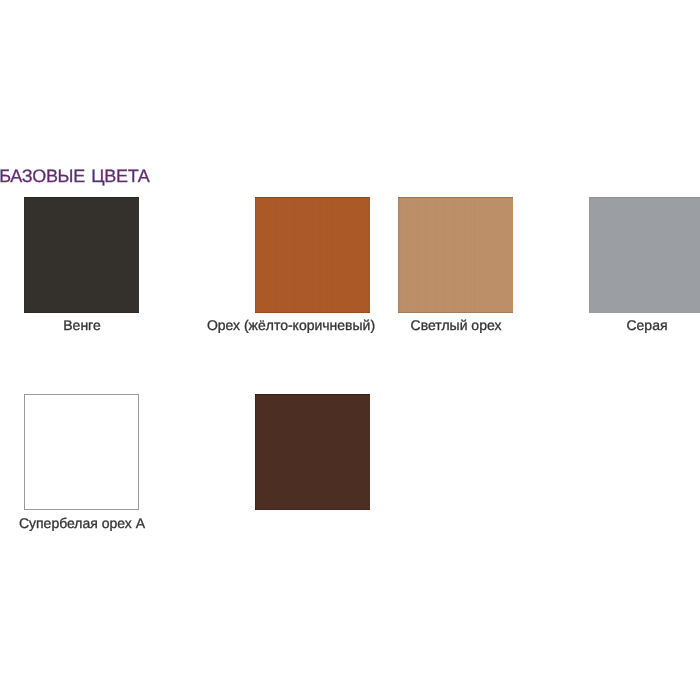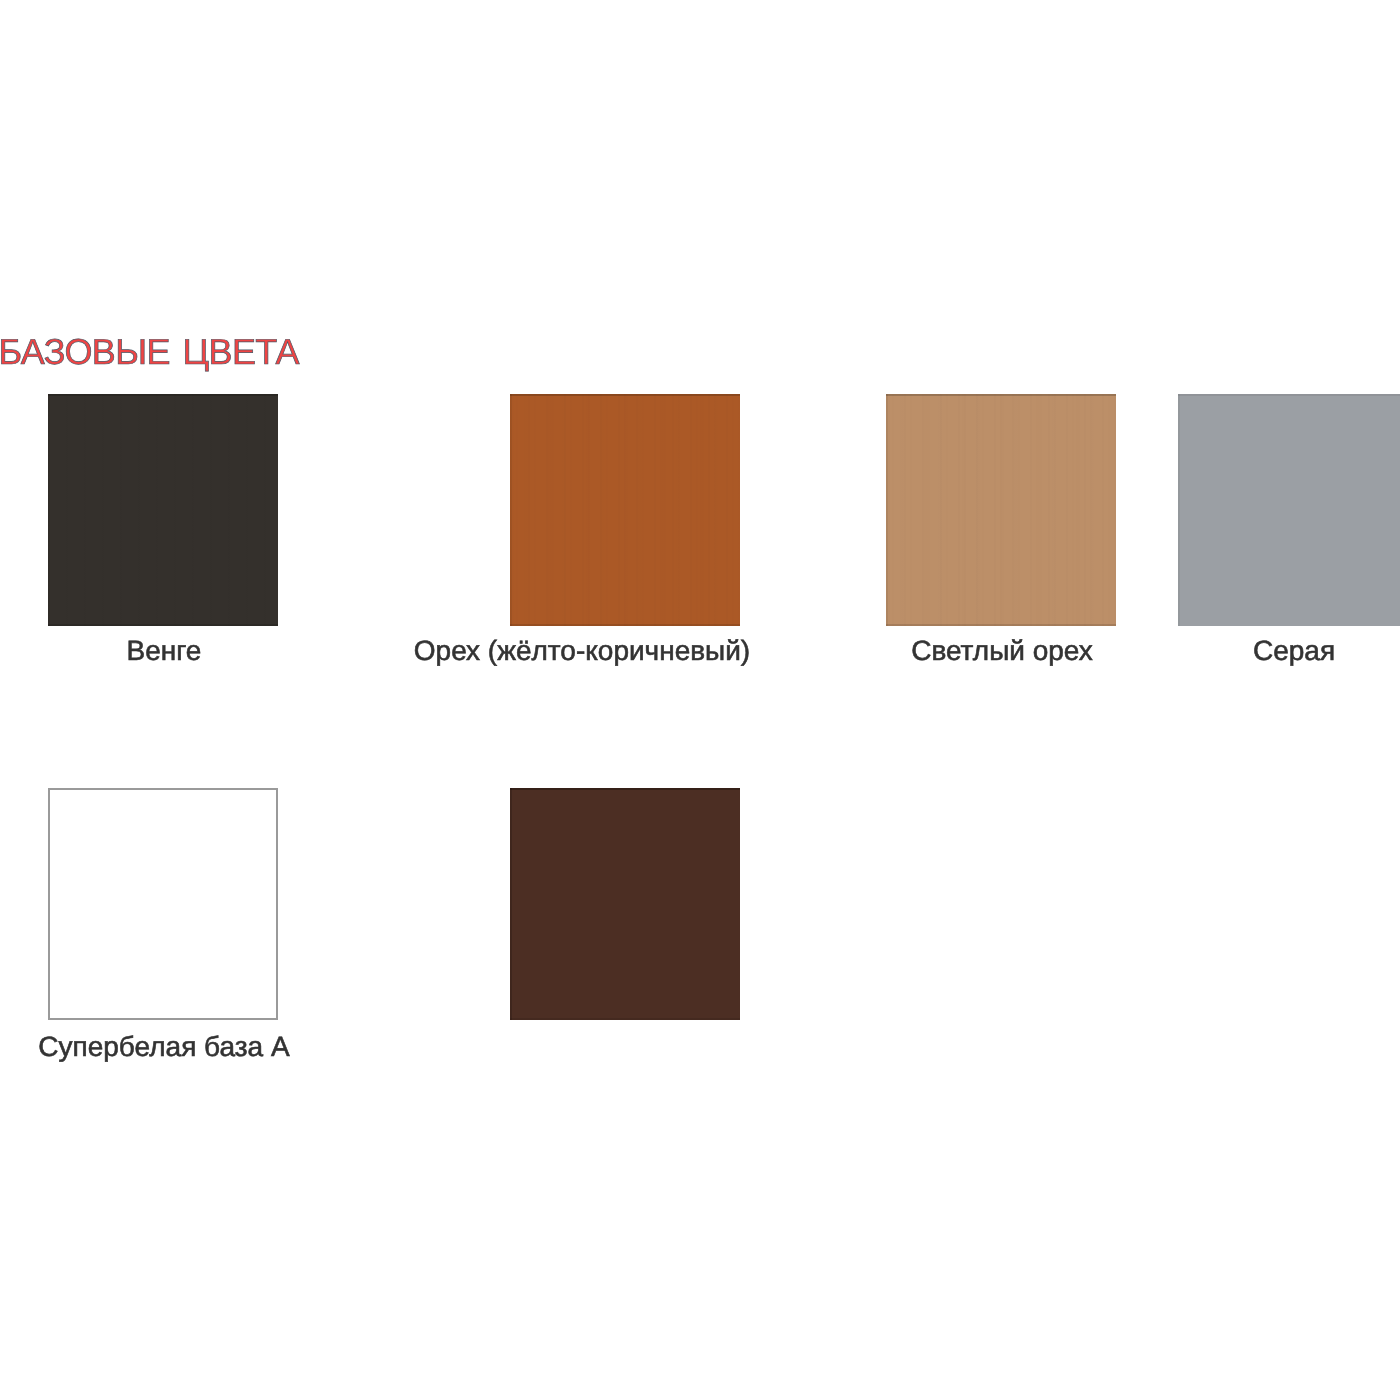--- a/index.html
+++ b/index.html
@@ -49,21 +49,21 @@
     height: 116px;
   }
   .swatch-row-2 { top: 197.6px; }
   .swatch-cell {
     width: 115px;
     position: absolute;
     top: 0;
   }
   .swatch-cell.col-1 { left: 0px; }
   .swatch-cell.col-2 { left: 187px; padding-left: 44px; }
-  .swatch-cell.col-3 { left: 374px; margin-left: 45px; }
+  .swatch-cell.col-3 { left: 374px; }
   .swatch-cell.col-4 { left: 544px; margin-left: 21px; }
   .swatch-chip {
     width: 115px;
     height: 116px;
     position: relative;
     box-sizing: border-box;
   }
   .swatch-chip.bordered {
     border: 1px solid #9a9a9a;
   }
@@ -118,21 +118,21 @@
     font-size: 14px;
     line-height: 15px;
     color: #333333;
     -webkit-text-stroke: 0.3px #333333;
   }
 </style>
 </head>
 <body>
 
 <div class="page">
-  <div class="section-title" style="color: #ef4444; -webkit-text-stroke-color: rgb(74, 90, 104);">БАЗОВЫЕ ЦВЕТА</div>
+  <div class="section-title" style="color: #701a75; -webkit-text-stroke-color: rgb(74, 90, 104);">БАЗОВЫЕ ЦВЕТА</div>
   <div class="swatch-grid">
 
     <div class="swatch-row">
 
       <div class="swatch-cell col-1">
         <div class="swatch-chip" style="background-color: rgb(52, 48, 44);">
           <div class="grain grain-wood"></div>
         </div>
         <div class="swatch-label">Венге</div>
       </div>
@@ -159,21 +159,21 @@
       </div>
 
     </div>
 
     <div class="swatch-row swatch-row-2">
 
       <div class="swatch-cell col-1">
         <div class="swatch-chip bordered" style="background-color: rgb(255, 255, 255); border-color: rgb(154, 154, 154);">
           <div class="grain grain-flat"></div>
         </div>
-        <div class="swatch-label">Супербелая база А</div>
+        <div class="swatch-label">Супербелая орех А</div>
       </div>
 
       <div class="swatch-cell col-2">
         <div class="swatch-chip" style="background-color: rgb(76, 46, 35);">
           <div class="grain grain-deep"></div>
         </div>
       </div>
 
     </div>
 

